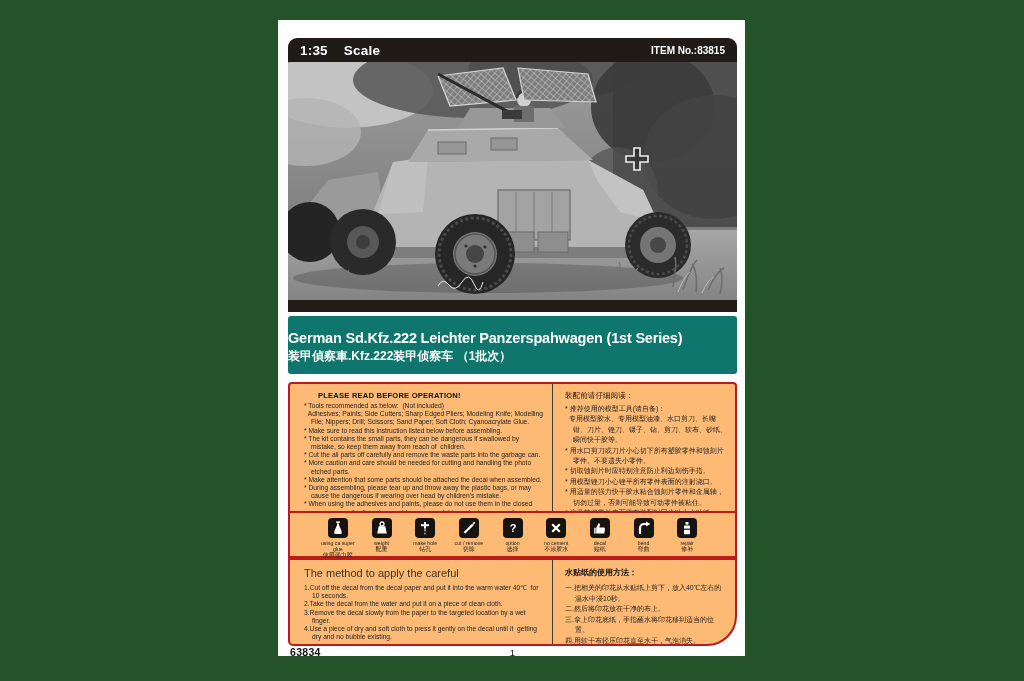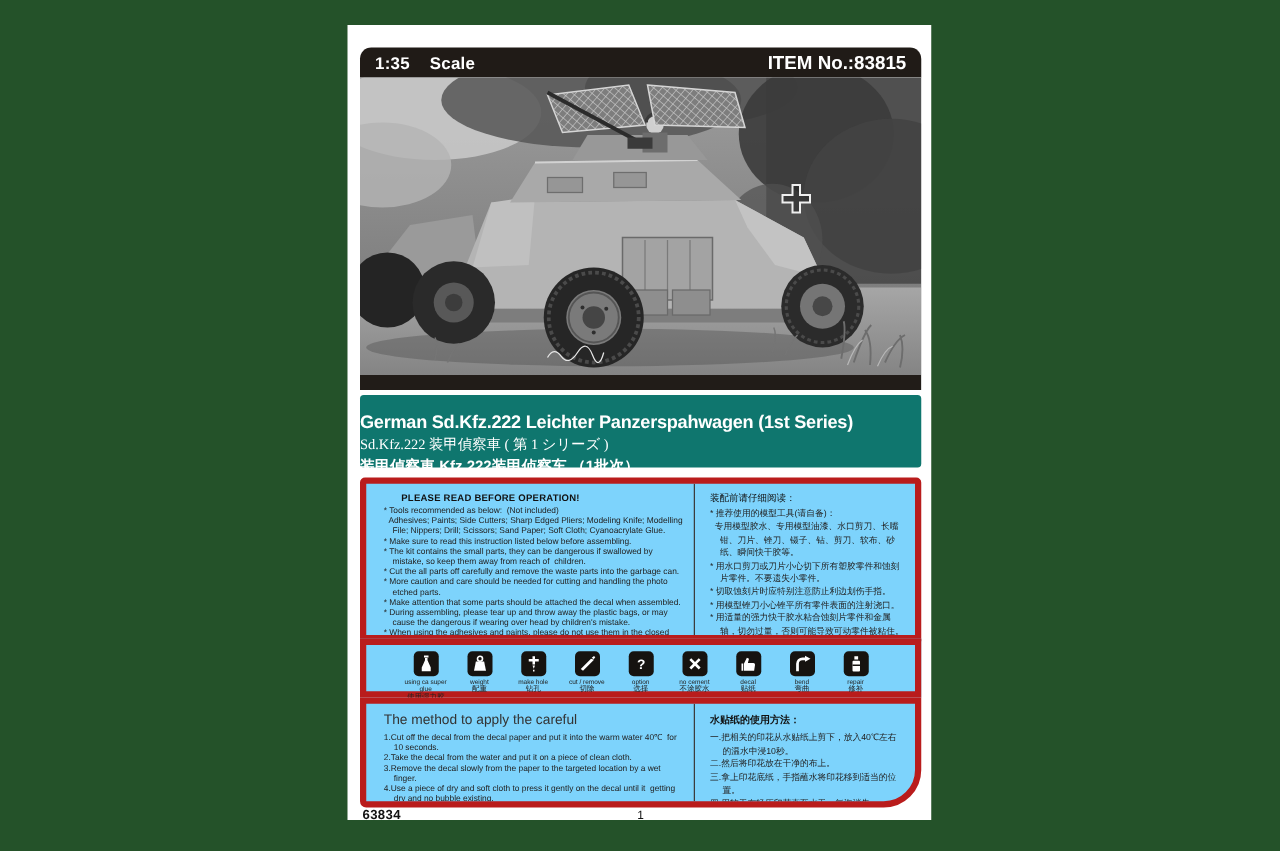--- a/index.html
+++ b/index.html
@@ -4,32 +4,32 @@
 <style>
   html,body{margin:0;padding:0;width:1024px;height:681px;overflow:hidden;}
   body{background:#245229;font-family:"Liberation Sans",sans-serif;position:relative;}
   .page{position:absolute;left:278px;top:20px;width:467px;height:636px;background:#ffffff;}
   
   .header-bar{position:absolute;left:10px;top:18px;width:449px;height:24px;background:#201b17;
     border-radius:9px 9px 0 0;display:flex;align-items:center;justify-content:space-between;
     padding:0 12px;box-sizing:border-box;color:#fff;gap:40px;}
   .header-bar .scale{font-size:13.5px;font-weight:bold;letter-spacing:.2px;}
   .header-bar .scale .word{margin-left:16px;}
-  .header-bar .item-no{font-size:15px;font-weight:bold;margin-left:48px;}
+  .header-bar .item-no{font-size:10px;font-weight:bold;margin-left:48px;}
   
   .artwork{position:absolute;left:10px;top:42px;width:449px;height:250px;background:#8a8a8a;overflow:hidden;}
   .artwork svg{display:block;}
   
   .title-block{position:absolute;left:10px;top:296px;width:449px;height:58px;background:#0f766e;
     border-radius:3px;color:#fff;box-sizing:border-box;padding-top:13px;}
   .t-en{font-size:14.5px;font-weight:bold;line-height:19px;letter-spacing:-.2px;}
   .t-ja{font-family:"Liberation Serif",serif;font-size:11.5px;line-height:17px;}
   .t-zh{font-size:12px;font-weight:bold;line-height:16px;}
   
-  .box{position:absolute;left:10px;width:449px;border:5px solid #b91c1c;box-sizing:border-box;background:#7dd3fc;}
+  .box{position:absolute;left:10px;width:449px;border:2px solid #b91c1c;box-sizing:border-box;background:#fdba74;}
   .box.precautions{top:362px;height:131px;border-radius:4px 4px 0 0;display:flex;overflow:hidden;}
   .box.iconsrow{top:492px;height:47px;margin-top:-1px;display:flex;align-items:flex-start;
     justify-content:space-between;padding:5px 26px 0 26px;}
   .box.decals{top:538px;height:88px;border-radius:0 0 30px 5px;display:flex;overflow:hidden;}
   .col-en{width:262px;box-sizing:border-box;padding:7px 8px 0 14px;}
   .col-zh{flex:1;box-sizing:border-box;padding:7px 8px 0 12px;border-left:1px solid #3c3c3c;}
   .p-head{font-size:7.6px;font-weight:bold;letter-spacing:.2px;padding-left:14px;margin-bottom:2px;color:#111;}
   .pline{font-size:6.7px;line-height:8.2px;color:#222;white-space:pre-wrap;padding-left:7px;text-indent:-7px;}
   .p-head-zh{font-size:7.6px;margin-bottom:3px;color:#111;}
   .pline-zh{font-size:7px;line-height:10.4px;color:#222;white-space:pre-wrap;padding-left:8px;text-indent:-8px;}
@@ -147,21 +147,20 @@
         <path d="M60,226 q3,-12 0,-18 M70,228 q5,-12 9,-15 M330,220 q4,-14 1,-20 M340,222 q6,-12 10,-16" stroke="#757575" stroke-width="1.2" fill="none"></path>
 
         <path d="M150,224 q5,-9 11,-1 t13,-3 t12,2 t9,-2" stroke="#e6e6e6" stroke-width="1" fill="none"></path>
 
         <rect x="0" y="238" width="449" height="12" fill="#211c18"></rect>
       </svg>
     </div>
 
     <div class="title-block">
       <div class="t-en">German Sd.Kfz.222 Leichter Panzerspahwagen (1st Series)</div>
-      <div class="t-ja">Sd.Kfz.222 装甲偵察車 ( 第 1 シリーズ )</div>
       <div class="t-zh">装甲偵察車.Kfz.222装甲侦察车 （1批次）</div>
     </div>
 
     <div class="box precautions">
       <div class="col-en">
         <div class="p-head">PLEASE READ BEFORE OPERATION!</div>
         <div>
             <div class="pline">* Tools recommended as below:  (Not included)</div>
             <div class="pline">  Adhesives; Paints; Side Cutters; Sharp Edged Pliers; Modeling Knife; Modelling File; Nippers; Drill; Scissors; Sand Paper; Soft Cloth; Cyanoacrylate Glue.</div>
             <div class="pline">* Make sure to read this instruction listed below before assembling.</div>

